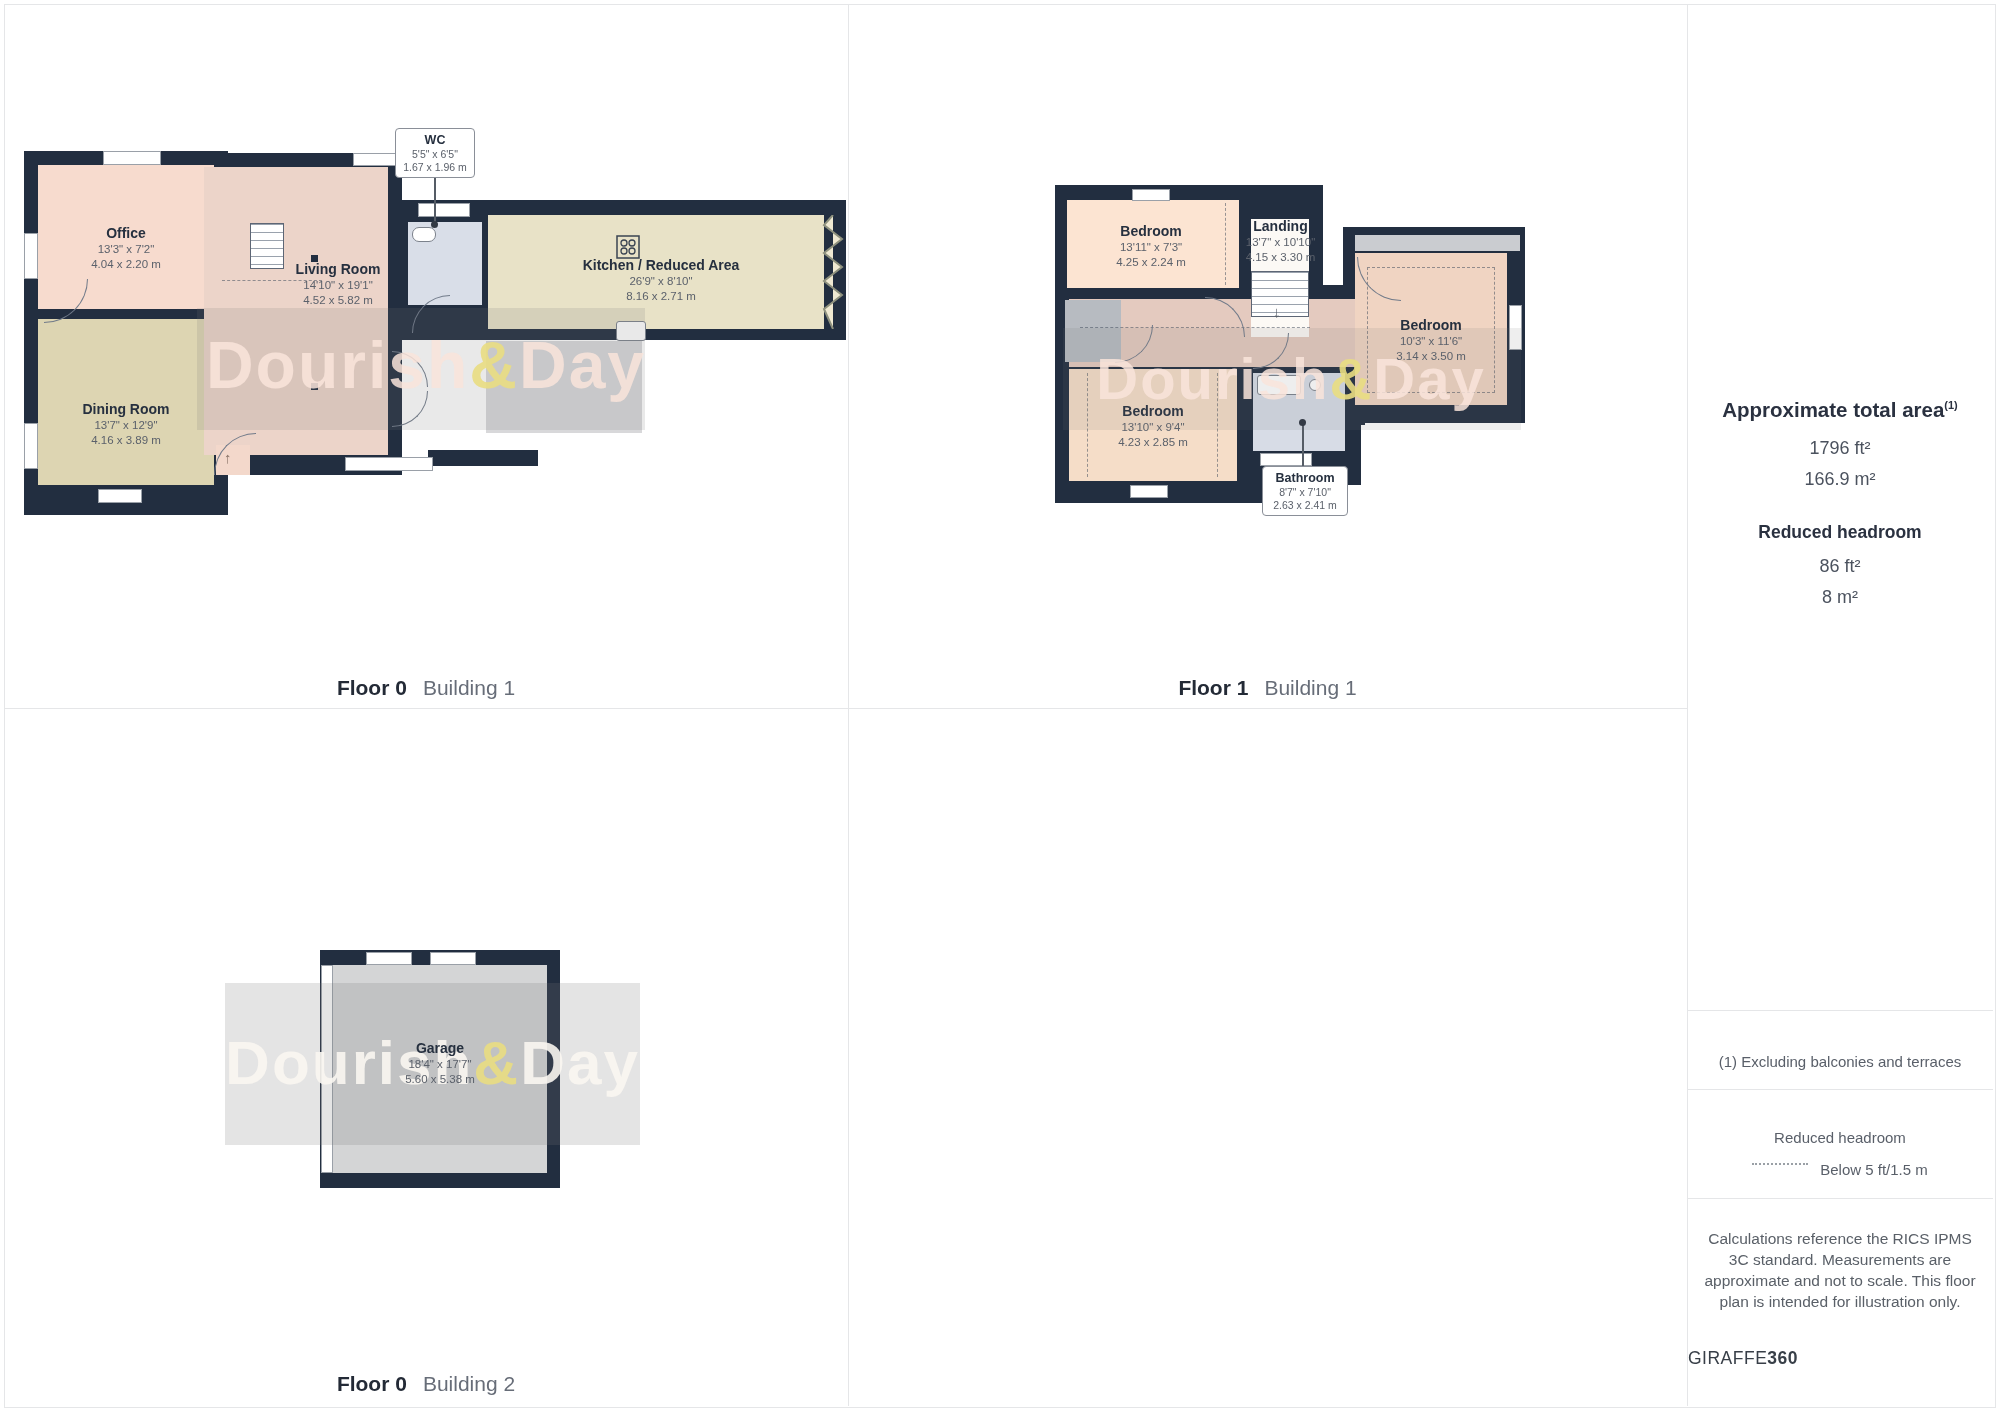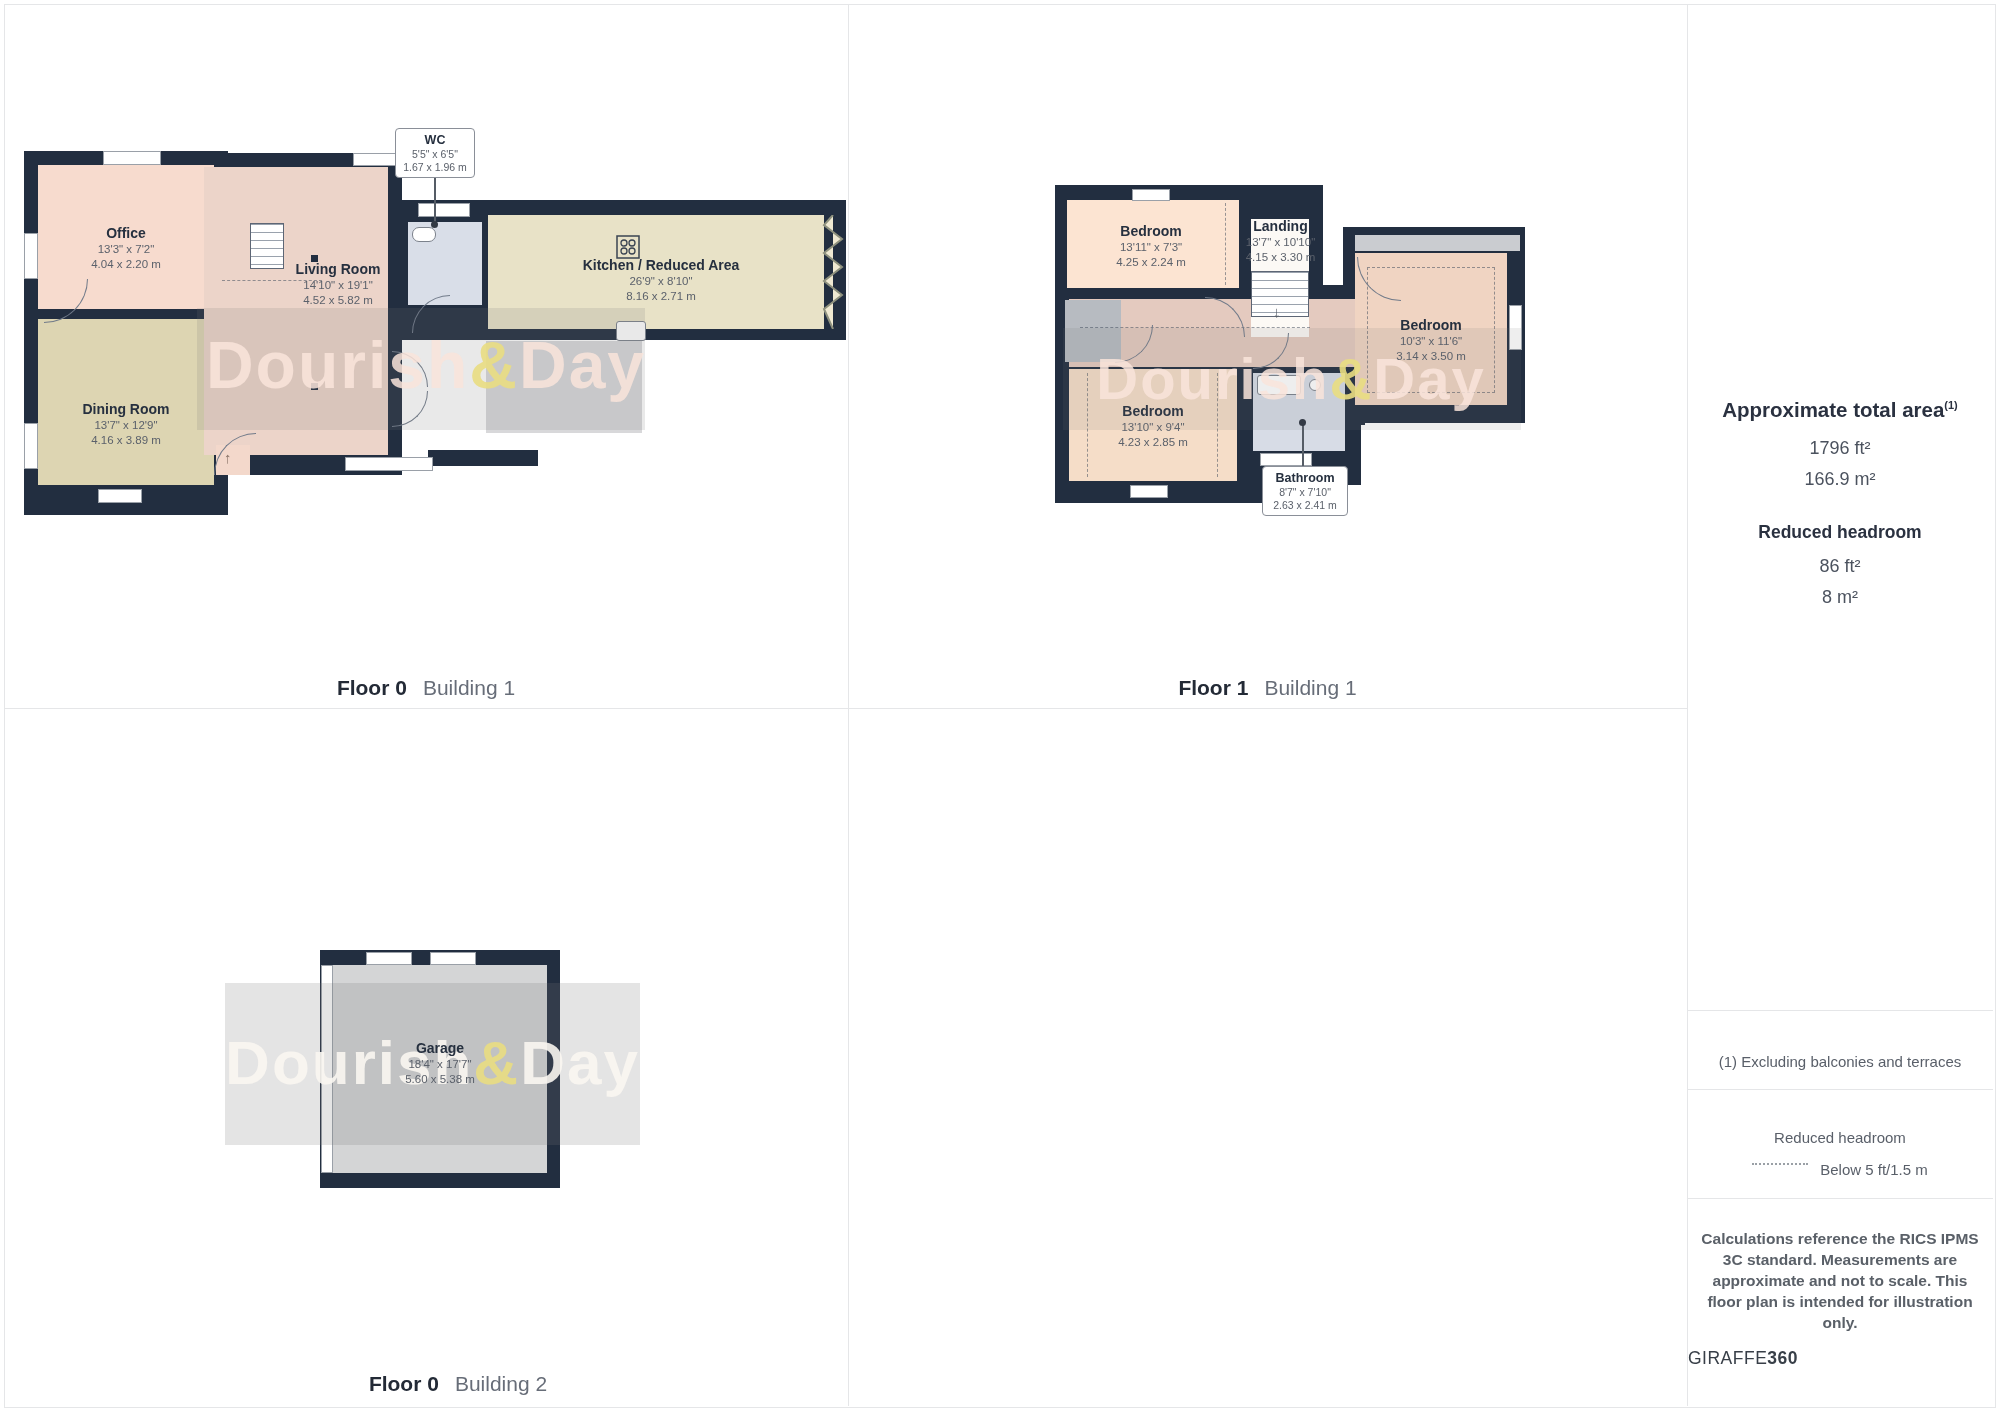--- a/index.html
+++ b/index.html
@@ -61,21 +61,21 @@
   
   .sb{position:absolute;left:1688px;width:304px;text-align:center;}
   .sb-title{font-size:20.5px;font-weight:bold;color:#2a3140;}
   .sb-title sup{font-size:11px;}
   .sb-sub{font-size:17.5px;font-weight:bold;color:#2a3140;}
   .sb-val{font-size:18px;color:#4b525e;}
   .sb-note{font-size:15px;color:#595f69;margin-top:11px;}
   .legend-row{display:flex;align-items:center;justify-content:center;gap:12px;}
   .legend-dash{display:inline-block;width:56px;border-top:2px dotted #9aa0a6;}
   .disclaimer{position:absolute;left:1700px;width:280px;text-align:center;
-              font-size:15.5px;line-height:21px;color:#5a6068;font-weight:bold;}
+              font-size:15.5px;line-height:21px;color:#5a6068;}
   .brand{position:absolute;left:1688px;width:304px;text-align:left;font-size:17.5px;
          letter-spacing:.5px;color:#383f48;}
   .brand .b2{font-weight:800;}
   svg{display:block;}
 </style>
 </head>
 <body>
 
 <div class="page">
 
@@ -261,21 +261,21 @@
   <div class="wm-text wm-light" style="left:215px;top:998px;width:435px;line-height:130px;font-size:62px;">
     <span>Dourish</span><span class="amp">&amp;</span><span>Day</span>
   </div>
 
   <div class="floor-caption" style="left:4px;top:676px;width:844px;">
     <b>Floor 0</b><span>Building 1</span>
   </div>
   <div class="floor-caption" style="left:848px;top:676px;width:839px;">
     <b>Floor 1</b><span>Building 1</span>
   </div>
-  <div class="floor-caption" style="left:4px;top:1372px;width:844px;padding-left:32px;">
+  <div class="floor-caption" style="left:4px;top:1372px;width:844px;">
     <b>Floor 0</b><span>Building 2</span>
   </div>
 
   <div class="sb" style="top:398px;">
     <div class="sb-title"><span>Approximate total area</span><sup>(1)</sup></div>
     <div class="sb-val" style="margin-top:16px;">1796 ft²</div>
     <div class="sb-val" style="margin-top:10px;">166.9 m²</div>
     <div class="sb-sub" style="margin-top:32px;">Reduced headroom</div>
     <div class="sb-val" style="margin-top:13px;">86 ft²</div>
     <div class="sb-val" style="margin-top:10px;">8 m²</div>

